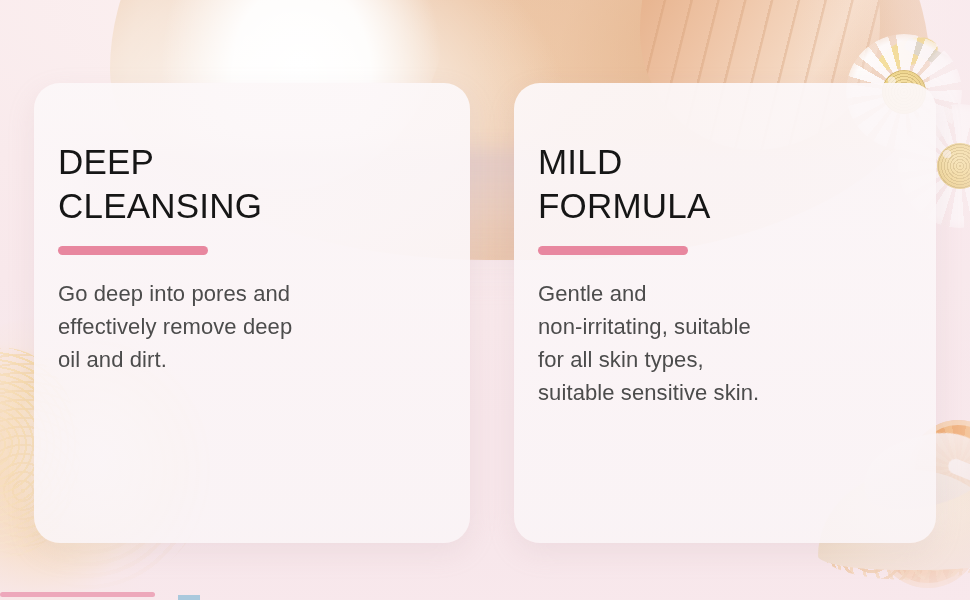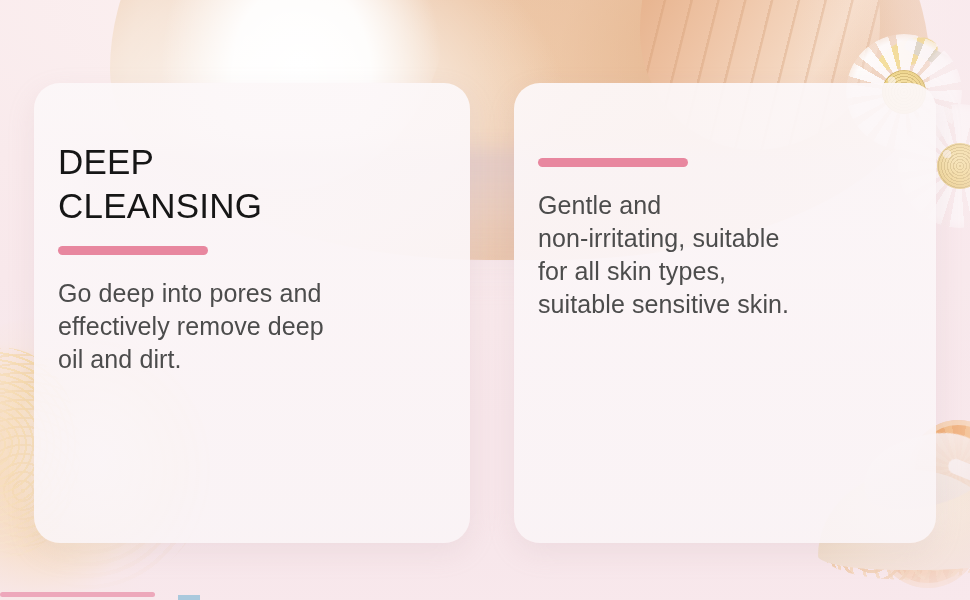--- a/index.html
+++ b/index.html
@@ -247,21 +247,21 @@
     color:#161616;
     white-space:pre-line;
   }
   .card-rule{
     width:150px; height:9px;
     border-radius:5px;
     background:#e8879f;
     margin:18px 0 22px 0;
   }
   .card-body{
-    font-size:25px;
+    font-size:22px;
     line-height:33px;
     color:#4c4c4c;
     white-space:pre-line;
     letter-spacing:.1px;
   }
 
   
   #bottom-rail{
     position:absolute; left:0; bottom:3px;
     width:155px; height:5px;
@@ -318,20 +318,22 @@
   <div class="card" id="card-deep-cleansing">
     <div class="card-title">DEEP
 CLEANSING</div>
     <div class="card-rule"></div>
     <div class="card-body">Go deep into pores and
 effectively remove deep
 oil and dirt.</div>
   </div>
 
   <div class="card" id="card-mild-formula">
+    <div class="card-title">MILD
+FORMULA</div>
     <div class="card-rule"></div>
     <div class="card-body">Gentle and
 non-irritating, suitable
 for all skin types,
 suitable sensitive skin.</div>
   </div>
 
 </div>
 
 <div id="bottom-rail"></div>

